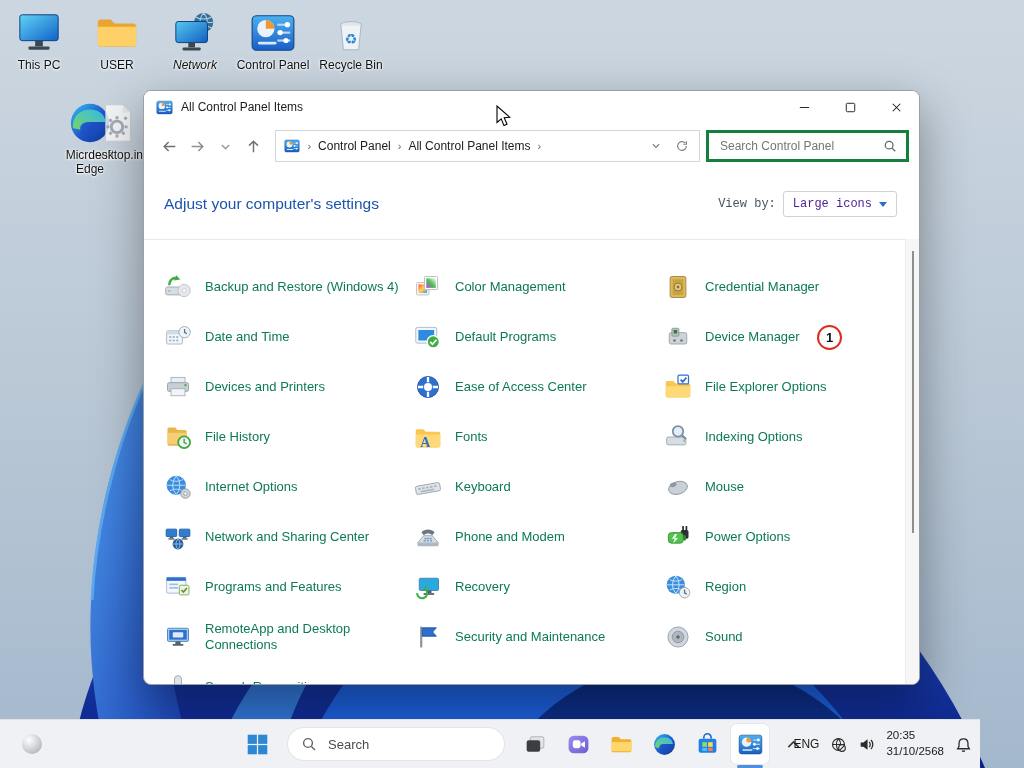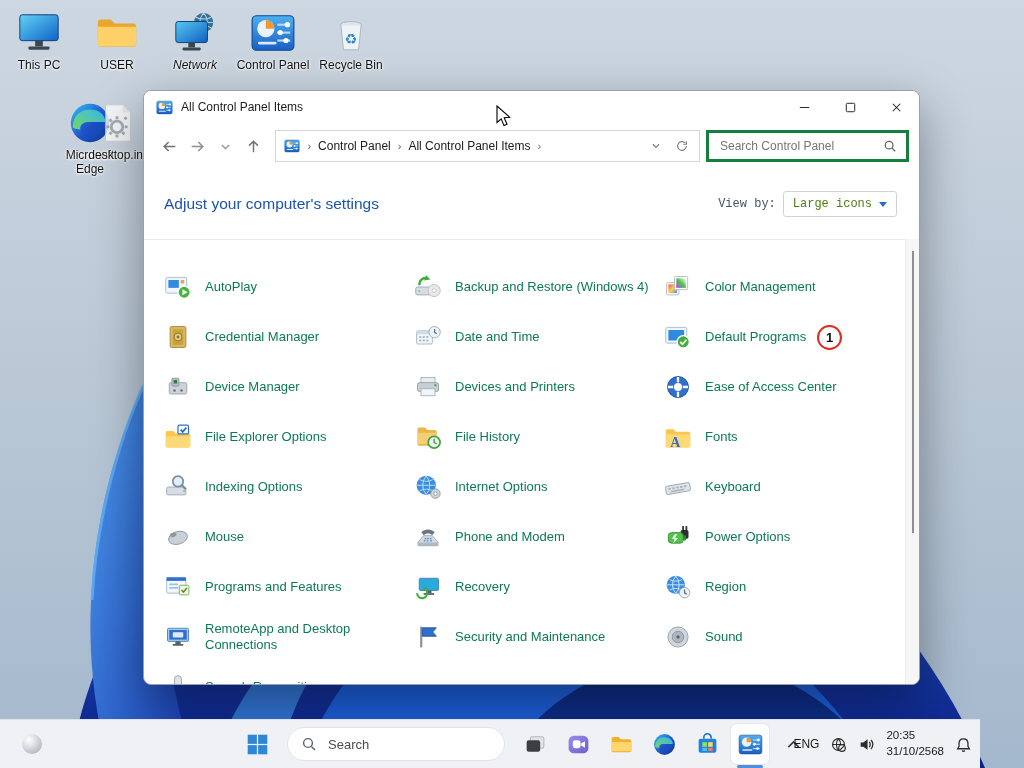--- a/index.html
+++ b/index.html
@@ -37,21 +37,21 @@
   .addr-tail{margin-left:auto;display:flex;align-items:center;gap:12px;padding-right:2px;}
   .addr-tail svg{width:14px;height:14px;}
   .searchbox{margin-left:6px;flex:1;height:32px;border:3px solid #15803d;display:flex;
       align-items:center;padding:0 9px;box-sizing:border-box;gap:6px;}
   .searchbox input{border:0;outline:0;flex:1;font-family:inherit;font-size:12px;color:#444;background:transparent;}
   .searchbox input::placeholder{color:#767676;}
   .searchbox svg{width:14px;height:14px;}
   .header-row{height:70px;display:flex;align-items:center;padding:0 22px 0 20px;}
   .header-title{font-size:15.5px;color:#1c54ac;}
   .viewby{margin-left:auto;display:flex;align-items:center;gap:7px;font-size:12px;color:#49555e;font-family:Liberation Mono, monospace;}
-  .viewby-btn{border:1px solid #cfd2d6;border-radius:3px;background:#fff;color:#4d7c0f;
+  .viewby-btn{border:1px solid #cfd2d6;border-radius:3px;background:#fff;color:#4c1d95;
       font-size:12px;padding:5px 9px;display:flex;align-items:center;gap:7px;cursor:default;}
   .vb-caret{width:0;height:0;border-left:4px solid transparent;border-right:4px solid transparent;
       border-top:5px solid #2b6cc4;}
   #content{position:absolute;top:148px;left:0;right:14px;bottom:0;overflow:hidden;border-top:1px solid #e8e8e8;}
   #cpgrid{display:grid;grid-template-columns:250px 250px 250px;grid-auto-rows:50px;padding:22px 0 0 20px;}
   .cpitem{display:flex;align-items:center;gap:13px;padding-right:14px;cursor:default;}
   .cpicon{width:28px;height:28px;flex:0 0 28px;}
   .cplabel{font-size:13px;color:#0c7a55;line-height:1.25;}
   #vscroll{position:absolute;top:148px;right:0;width:14px;bottom:0;background:#f6f6f6;border-left:1px solid #ededed;box-sizing:border-box;}
   #vthumb{position:absolute;left:6px;top:12px;width:2px;height:282px;background:#8f8f8f;}
@@ -346,32 +346,20 @@
         <span>Large icons</span>
         <span class="vb-caret"></span>
       </span>
     </span>
   </div>
   <div id="content">
     <div id="cpgrid">
         <div class="cpitem">
           <span class="cpicon">
             <svg viewBox="0 0 32 32" width="100%" height="100%" preserveAspectRatio="xMidYMid meet">
-              <rect x="2" y="5" width="24" height="18" rx="2" fill="#f2f6fb" stroke="#9fb6d2"></rect>
-              <rect x="5" y="8" width="12" height="9" fill="#2f8be0"></rect>
-              <rect x="19" y="8" width="4" height="4" fill="#f0a63c"></rect>
-              <circle cx="23" cy="22" r="7" fill="#43b53a" stroke="#fff" stroke-width="1.5"></circle>
-              <path d="M21 18.5v7l6-3.5z" fill="#fff"></path>
-            </svg>
-          </span>
-          <span class="cplabel">AutoPlay</span>
-        </div>
-        <div class="cpitem">
-          <span class="cpicon">
-            <svg viewBox="0 0 32 32" width="100%" height="100%" preserveAspectRatio="xMidYMid meet">
               <rect x="2" y="16" width="18" height="9" rx="2" fill="#d6dde4" stroke="#9aa6b1"></rect>
               <circle cx="6" cy="20.5" r="1.2" fill="#8fd14f"></circle>
               <circle cx="23" cy="20" r="7" fill="#e8e8ea" stroke="#b9bec5"></circle>
               <circle cx="23" cy="20" r="2.2" fill="#fff" stroke="#c2c6cc"></circle>
               <path d="M6 14C6 7 12 4.5 15 6.5" stroke="#3fae3f" stroke-width="2.6" fill="none"></path>
               <path d="M14 2.5l4.6 5-7.2 1.2z" fill="#3fae3f"></path>
             </svg>
           </span>
           <span class="cplabel">Backup and Restore (Windows 4)</span>
         </div>
@@ -547,20 +535,35 @@
           <span class="cplabel">Keyboard</span>
         </div>
         <div class="cpitem">
           <span class="cpicon">
             <svg viewBox="0 0 32 32" width="100%" height="100%" preserveAspectRatio="xMidYMid meet">
               <ellipse cx="16" cy="17" rx="11" ry="7.2" transform="rotate(-16 16 17)" fill="#c9d0d7" stroke="#8f99a2"></ellipse>
               <ellipse cx="10.5" cy="13.5" rx="4" ry="2.5" transform="rotate(-16 10.5 13.5)" fill="#8f99a2"></ellipse>
             </svg>
           </span>
           <span class="cplabel">Mouse</span>
+        </div>
+        <div class="cpitem">
+          <span class="cpicon">
+            <svg viewBox="0 0 32 32" width="100%" height="100%" preserveAspectRatio="xMidYMid meet">
+              <rect x="2.5" y="7" width="12" height="8.5" rx="1" fill="#2f7dd0" stroke="#1d5aa0"></rect>
+              <rect x="6.5" y="15.5" width="4" height="2" fill="#55606a"></rect>
+              <rect x="5" y="17.5" width="7" height="1.5" fill="#55606a"></rect>
+              <rect x="17.5" y="7" width="12" height="8.5" rx="1" fill="#2f7dd0" stroke="#1d5aa0"></rect>
+              <rect x="21.5" y="15.5" width="4" height="2" fill="#55606a"></rect>
+              <rect x="20" y="17.5" width="7" height="1.5" fill="#55606a"></rect>
+              <circle cx="16" cy="24" r="6.2" fill="#2a5d9e"></circle>
+              <path d="M9.8 24h12.4M16 17.8a9.5 9.5 0 010 12.4M16 17.8a9.5 9.5 0 000 12.4" stroke="#8fc0ea" stroke-width="1" fill="none"></path>
+            </svg>
+          </span>
+          <span class="cplabel">Network and Sharing Center</span>
         </div>
         <div class="cpitem">
           <span class="cpicon">
             <svg viewBox="0 0 32 32" width="100%" height="100%" preserveAspectRatio="xMidYMid meet">
               <path d="M8.5 10.5c3.5-4 11.5-4 15 0l-2.6 3.4c-3-2.4-6.8-2.4-9.8 0z" fill="#6d7780"></path>
               <path d="M4 23l7-8.5h10L28 23z" fill="#d7dde2" stroke="#98a2ab"></path>
               <rect x="4" y="23" width="24" height="3.6" rx="1.2" fill="#aeb7bf"></rect>
               <g fill="#5a9bd4">
                 <rect x="12" y="17" width="2.2" height="1.6"></rect>
                 <rect x="15" y="17" width="2.2" height="1.6"></rect>

